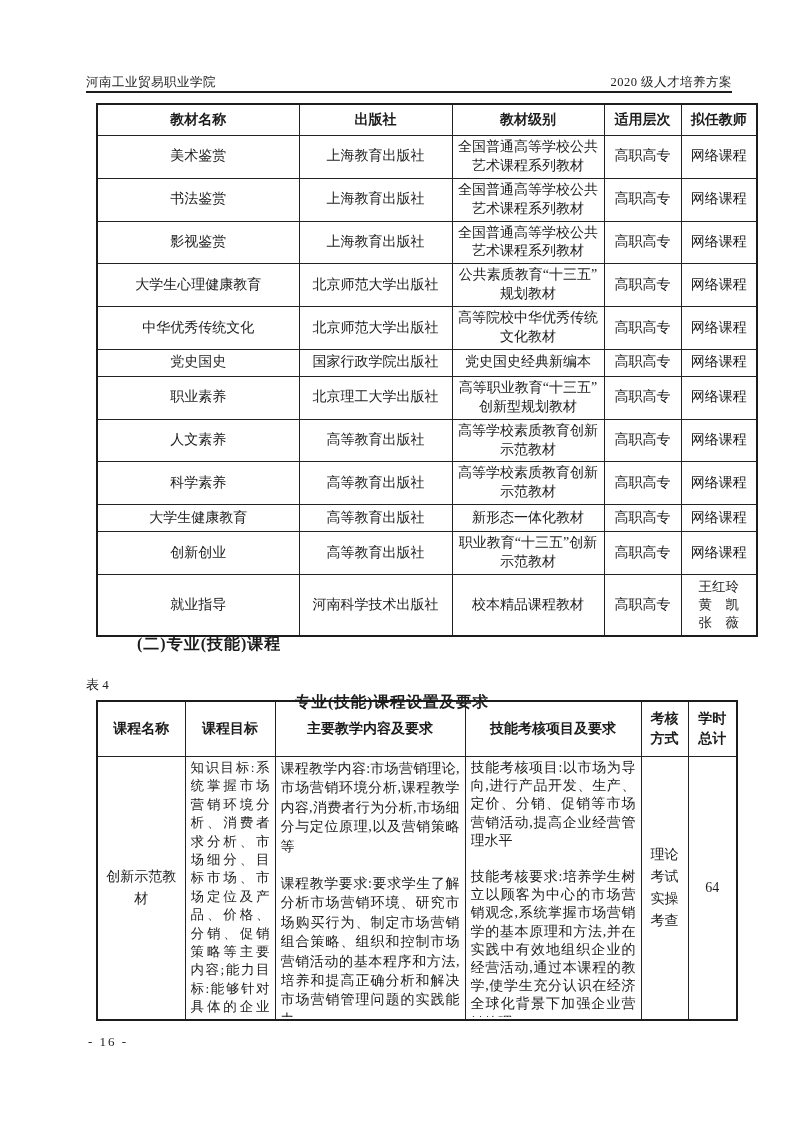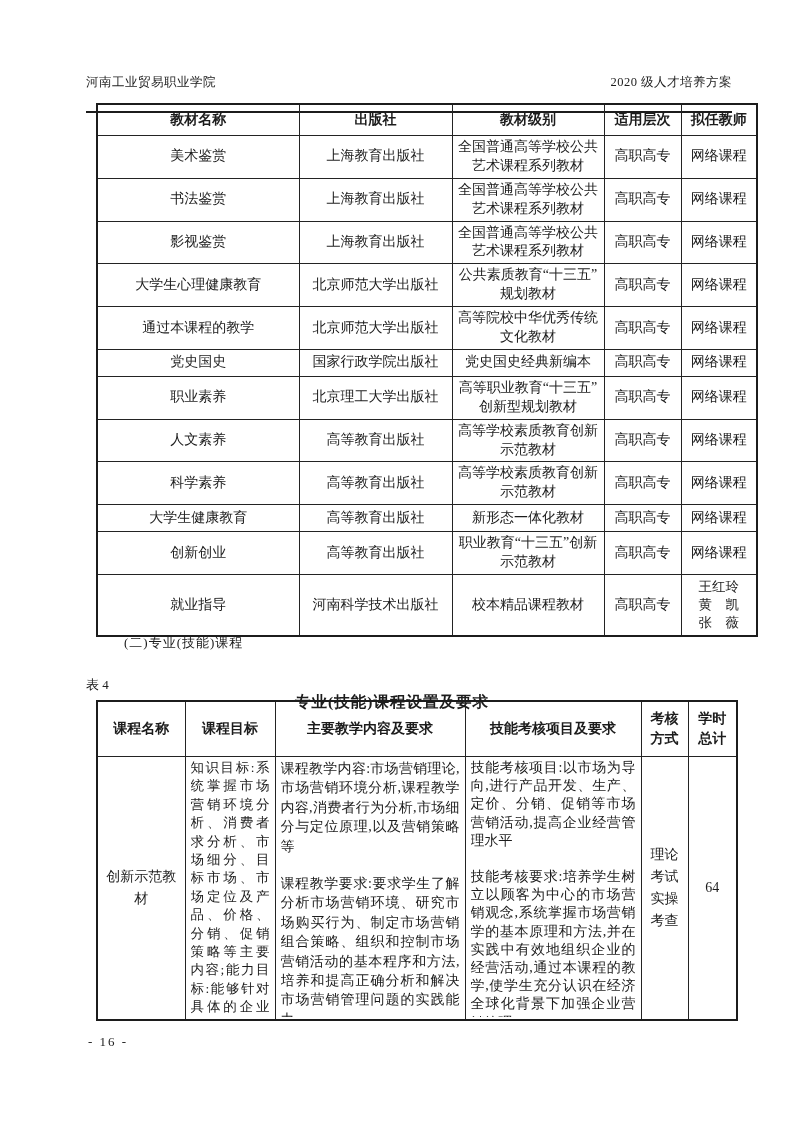--- a/index.html
+++ b/index.html
@@ -7,38 +7,38 @@
     position:relative;width:793px;height:1122px;margin:0 auto;
     background:#ffffff;color:#1c1c1c;
     font-family:"Liberation Serif","DejaVu Serif",serif;
     overflow:hidden;
   }
   
   .page-header{
     position:absolute;left:86px;top:74px;width:646px;
     display:flex;justify-content:space-between;align-items:flex-end;
     font-size:12.5px;letter-spacing:.5px;
-    border-bottom:2px solid #1c1c1c;padding-bottom:20px;
+    border-bottom:2px solid #1c1c1c;padding-bottom:0;
   }
   
   table{border-collapse:collapse;table-layout:fixed;margin-left:24px;}
   td,th{border:1.5px solid #232323;padding:2px 5px;overflow:hidden;}
   th{font-weight:bold;}
   
   .t1{position:absolute;left:72px;top:103px;width:660px;font-size:14px;border:2px solid #1c1c1c;}
   .t1 th{height:26px;}
   .t1 td{text-align:center;vertical-align:middle;line-height:1.35;}
   .t1 tr.r2 td{height:37px;}   
   .t1 tr.r1 td{height:22px;}   
   .t1 tr.r3 td{height:56px;}   
   .pre{white-space:pre-line;font-size:13.5px;line-height:17px;}
   
   .section-heading{
-    position:absolute;left:124px;top:634px;
-    font-size:13px;font-weight:normal;letter-spacing:1px;
+    position:absolute;left:137px;top:634px;
+    font-size:16px;font-weight:bold;letter-spacing:1px;
   }
   .caption-row{position:absolute;left:72px;top:672px;width:640px;height:22px;}
   .t4-label{position:absolute;left:14px;top:4px;font-size:13px;}
   .t4-title{position:absolute;left:0;right:0;text-align:center;font-size:15.5px;font-weight:bold;letter-spacing:1px;margin-top:20px;}
   
   .t2{position:absolute;left:72px;top:700px;width:640px;font-size:14px;border:2px solid #1c1c1c;}
   .t2 th{height:50px;text-align:center;vertical-align:middle;line-height:1.45;}
   .t2 td{vertical-align:top;}
   .t2 td.vmid{vertical-align:middle;text-align:center;}
   .cellbox{height:258px;overflow:hidden;}
@@ -102,21 +102,21 @@
         <td>网络课程</td>
       </tr>
       <tr class="r2">
         <td>大学生心理健康教育</td>
         <td>北京师范大学出版社</td>
         <td>公共素质教育“十三五”规划教材</td>
         <td>高职高专</td>
         <td>网络课程</td>
       </tr>
       <tr class="r2">
-        <td>通过本课程的教学</td>
+        <td>中华优秀传统文化</td>
         <td>北京师范大学出版社</td>
         <td>高等院校中华优秀传统文化教材</td>
         <td>高职高专</td>
         <td>网络课程</td>
       </tr>
       <tr class="r1">
         <td>党史国史</td>
         <td>国家行政学院出版社</td>
         <td>党史国史经典新编本</td>
         <td>高职高专</td>

